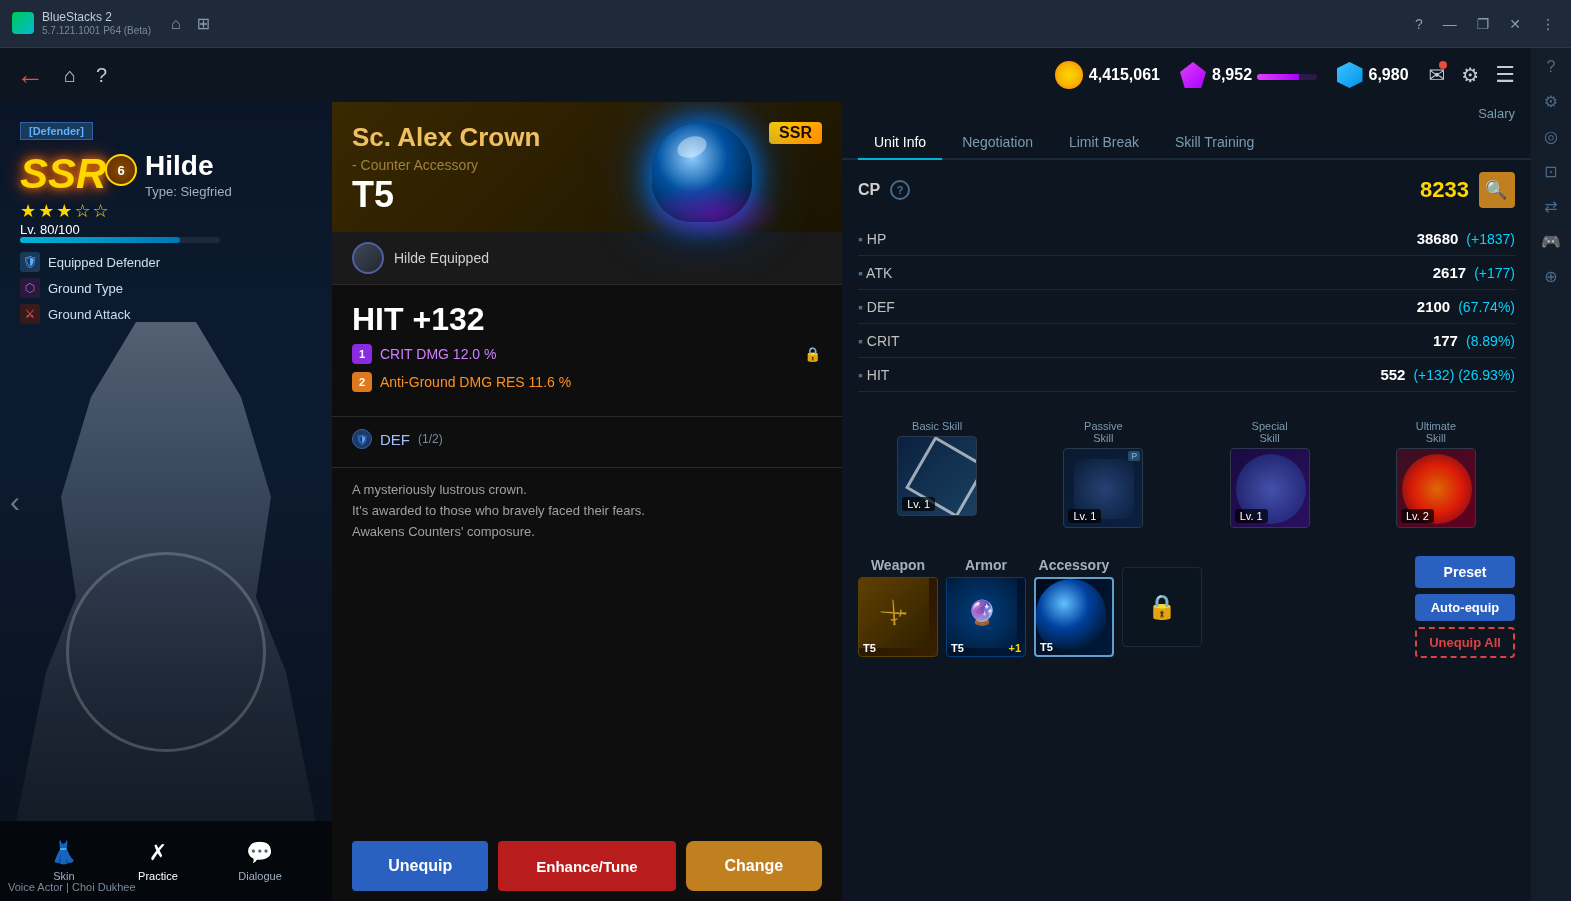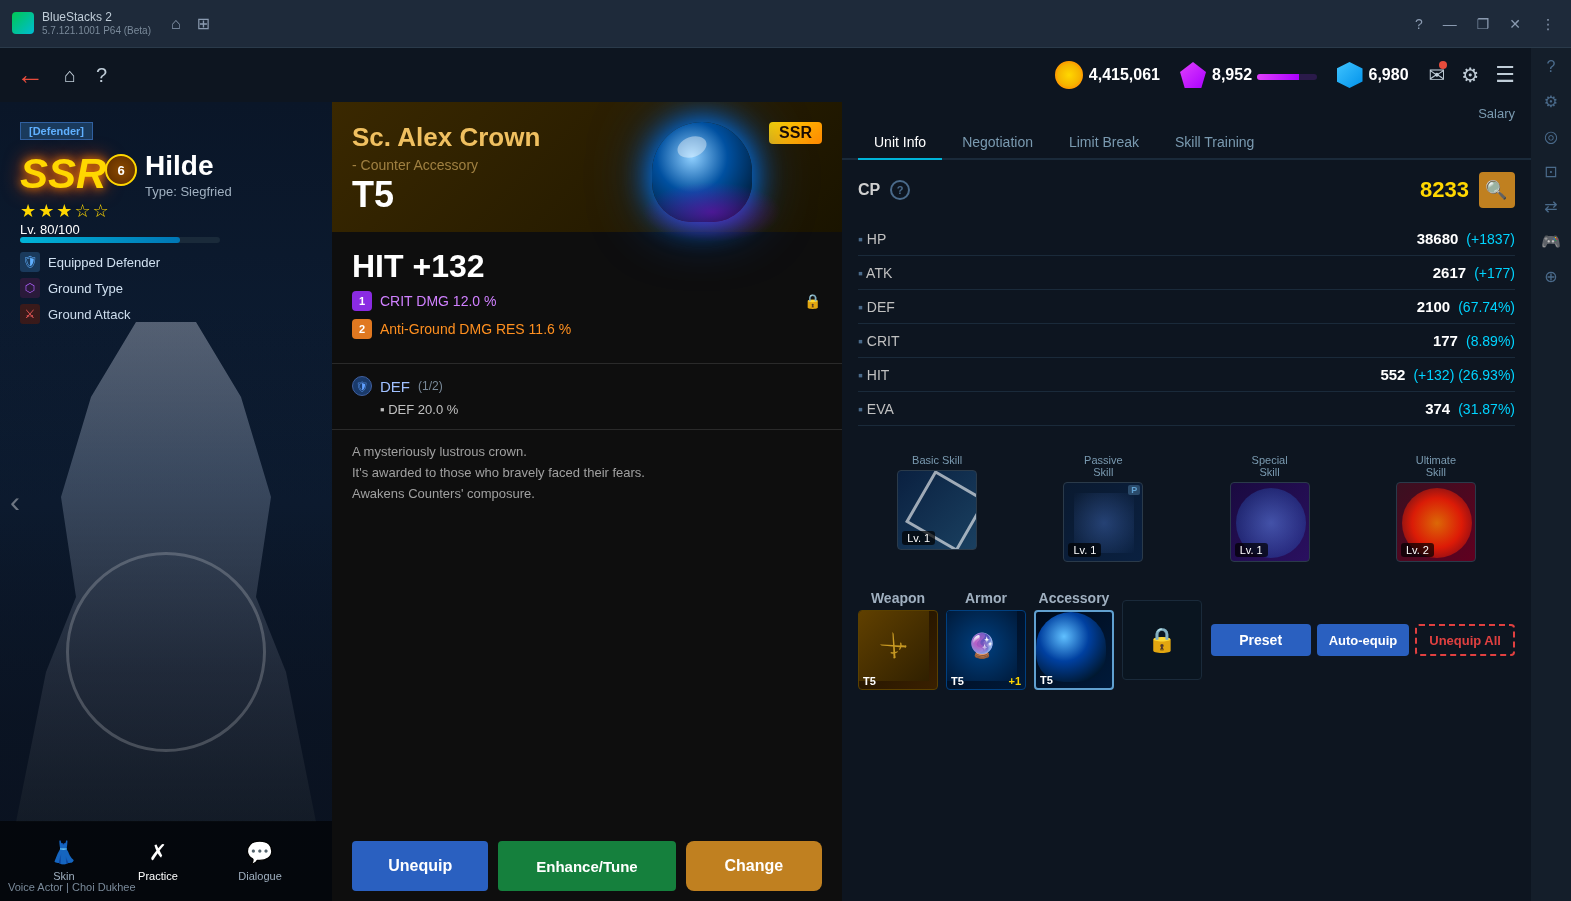--- a/index.html
+++ b/index.html
@@ -510,21 +510,21 @@
       color: white;
       font-size: 16px;
       font-weight: bold;
       border: none;
       border-radius: 4px;
       cursor: pointer;
     }
     .btn-enhance {
       flex: 1.3;
       height: 50px;
-      background: #15803d;
+      background: #b91c1c;
       color: white;
       font-size: 15px;
       font-weight: bold;
       border: none;
       border-radius: 4px;
       cursor: pointer;
     }
     .btn-change {
       flex: 1;
       height: 50px;
@@ -792,21 +792,21 @@
       display: flex;
       align-items: center;
       justify-content: center;
       color: #3a4a5a;
       font-size: 24px;
     }
 
     
     .equip-action-btns {
       display: flex;
-      flex-direction: row;
+      flex-direction: column;
       gap: 6px;
       margin-left: auto;
     }
     .btn-preset {
       background: #2a60c0;
       color: white;
       font-size: 14px;
       font-weight: bold;
       padding: 8px 16px;
       border: none;
@@ -1007,41 +1007,44 @@
     <div class="equip-name">Sc. Alex Crown</div>
     <div class="equip-rarity-badge">SSR</div>
     <div class="equip-type">- Counter Accessory</div>
     <div class="equip-image">
       <div class="equip-img-gem"></div>
     </div>
     <div class="equip-aura"></div>
     <div class="equip-tier">T5</div>
   </div>
 
+  <div class="equip-equipped-by">
+    <div class="equipped-avatar"></div>
+    <span class="equipped-label">Hilde Equipped</span>
+  </div>
 
   <div class="equip-stats">
     <div class="stat-main">HIT +132</div>
     <div class="stat-bonus-item">
       <div class="bonus-num bonus-1">1</div>
       <span class="bonus-label-1">CRIT DMG 12.0 %</span>
       <span class="bonus-lock">🔒</span>
     </div>
     <div class="stat-bonus-item">
       <div class="bonus-num bonus-2">2</div>
       <span class="bonus-label-2">Anti-Ground DMG RES 11.6 %</span>
     </div>
   </div>
 
   <div class="equip-passive">
     <div class="passive-header">
       <div class="passive-icon">🛡</div>
       <span>DEF</span>
       <span class="passive-fraction">(1/2)</span>
     </div>
-    <div class="passive-stat">▪ DEF 20.0 %</div>
   </div>
 
   <div class="equip-desc">
     <span>A mysteriously lustrous crown.<br>It's awarded to those who bravely faced their fears.<br>Awakens Counters' composure.</span>
   </div>
 </div>
 
 <div class="equip-actions">
   <button class="btn-unequip">Unequip</button>
   <button class="btn-enhance">Enhance/Tune</button>
@@ -1090,25 +1093,20 @@
     </div>
     <div class="stat-row">
       <span class="stat-label">CRIT</span>
       <span class="stat-value">177</span>
       <span class="stat-bonus-val">(8.89%)</span>
     </div>
     <div class="stat-row">
       <span class="stat-label">HIT</span>
       <span class="stat-value">552</span>
       <span class="stat-bonus-val">(+132)  (26.93%)</span>
-    </div>
-    <div class="stat-row">
-      <span class="stat-label">EVA</span>
-      <span class="stat-value">374</span>
-      <span class="stat-bonus-val">(31.87%)</span>
     </div>
   </div>
 
   <div class="skills-area">
     <div class="skills-grid">
       <div class="skill-col">
         <span class="skill-label">Basic Skill</span>
         <div class="skill-icon skill-icon-basic">
           <div class="skill-art-basic"></div>
           <span class="skill-lv">Lv. 1</span>

